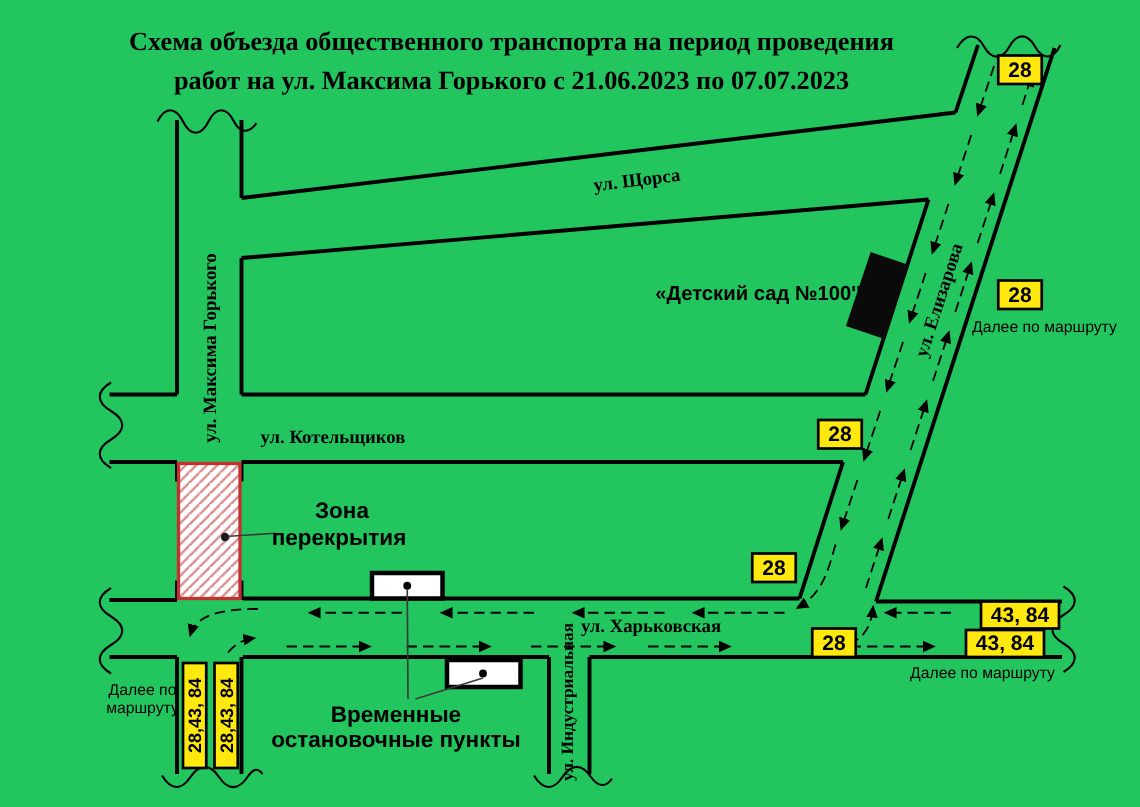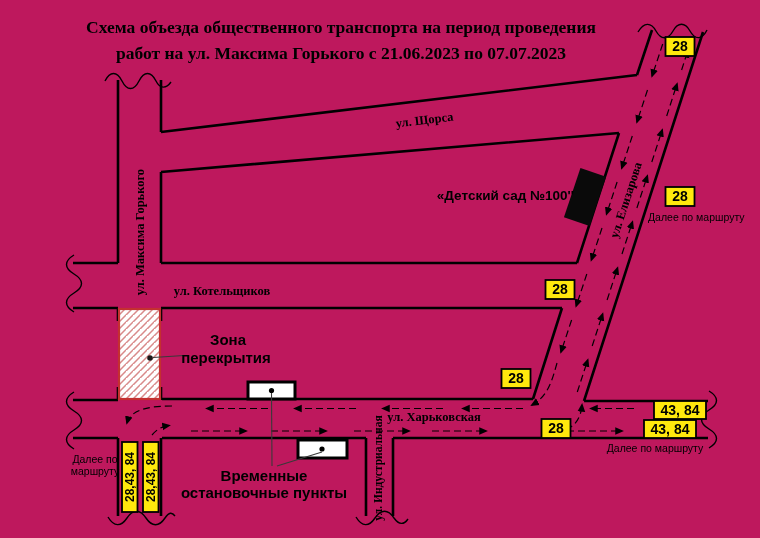--- a/index.html
+++ b/index.html
@@ -1,16 +1,16 @@
 <!DOCTYPE html>
 <html><head>
 <meta charset="utf-8">
 <style>
   html,body{margin:0;padding:0;background:#fff;}
-  .stage{position:relative;width:760px;height:538px;background:#be185d;overflow:hidden;}
+  .stage{position:relative;width:760px;height:538px;background:#22c55e;overflow:hidden;}
   svg{display:block;}
   text{fill:#000;}
   .t-title{font:700 17.5px "Liberation Serif", serif;}
   .t-street{font:700 12.5px "Liberation Serif", serif;}
   .t-street-sm{font:700 11.5px "Liberation Serif", serif;}
   .t-label{font:700 15px "Liberation Sans", sans-serif;}
   .t-kinder{font:700 13.5px "Liberation Sans", sans-serif;}
   .t-small{font:400 10.5px "Liberation Sans", sans-serif;}
   .t-badge{font:700 14px "Liberation Sans", sans-serif;}
   .t-badge-v{font:700 12px "Liberation Sans", sans-serif;}

